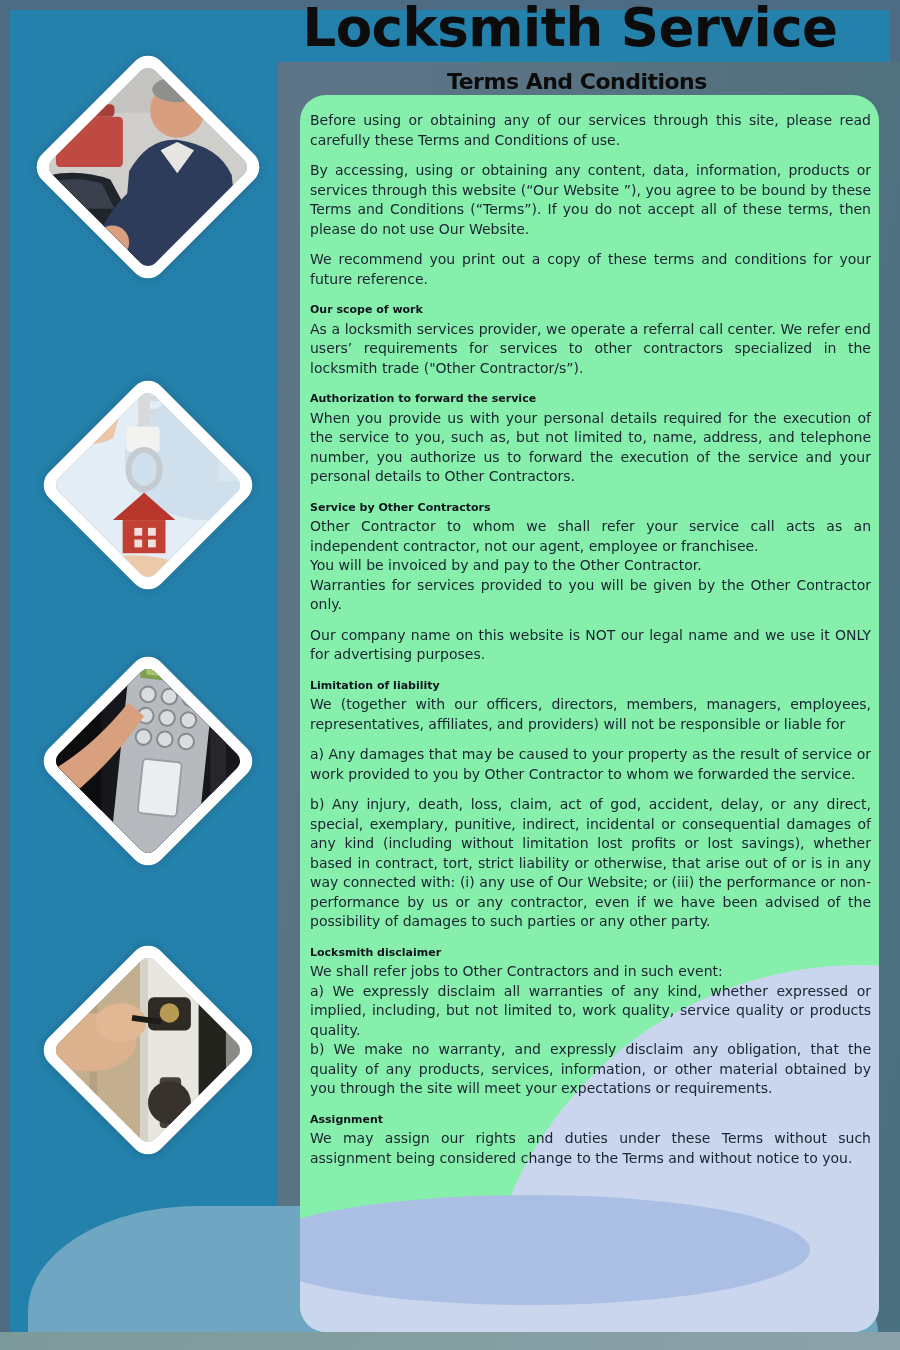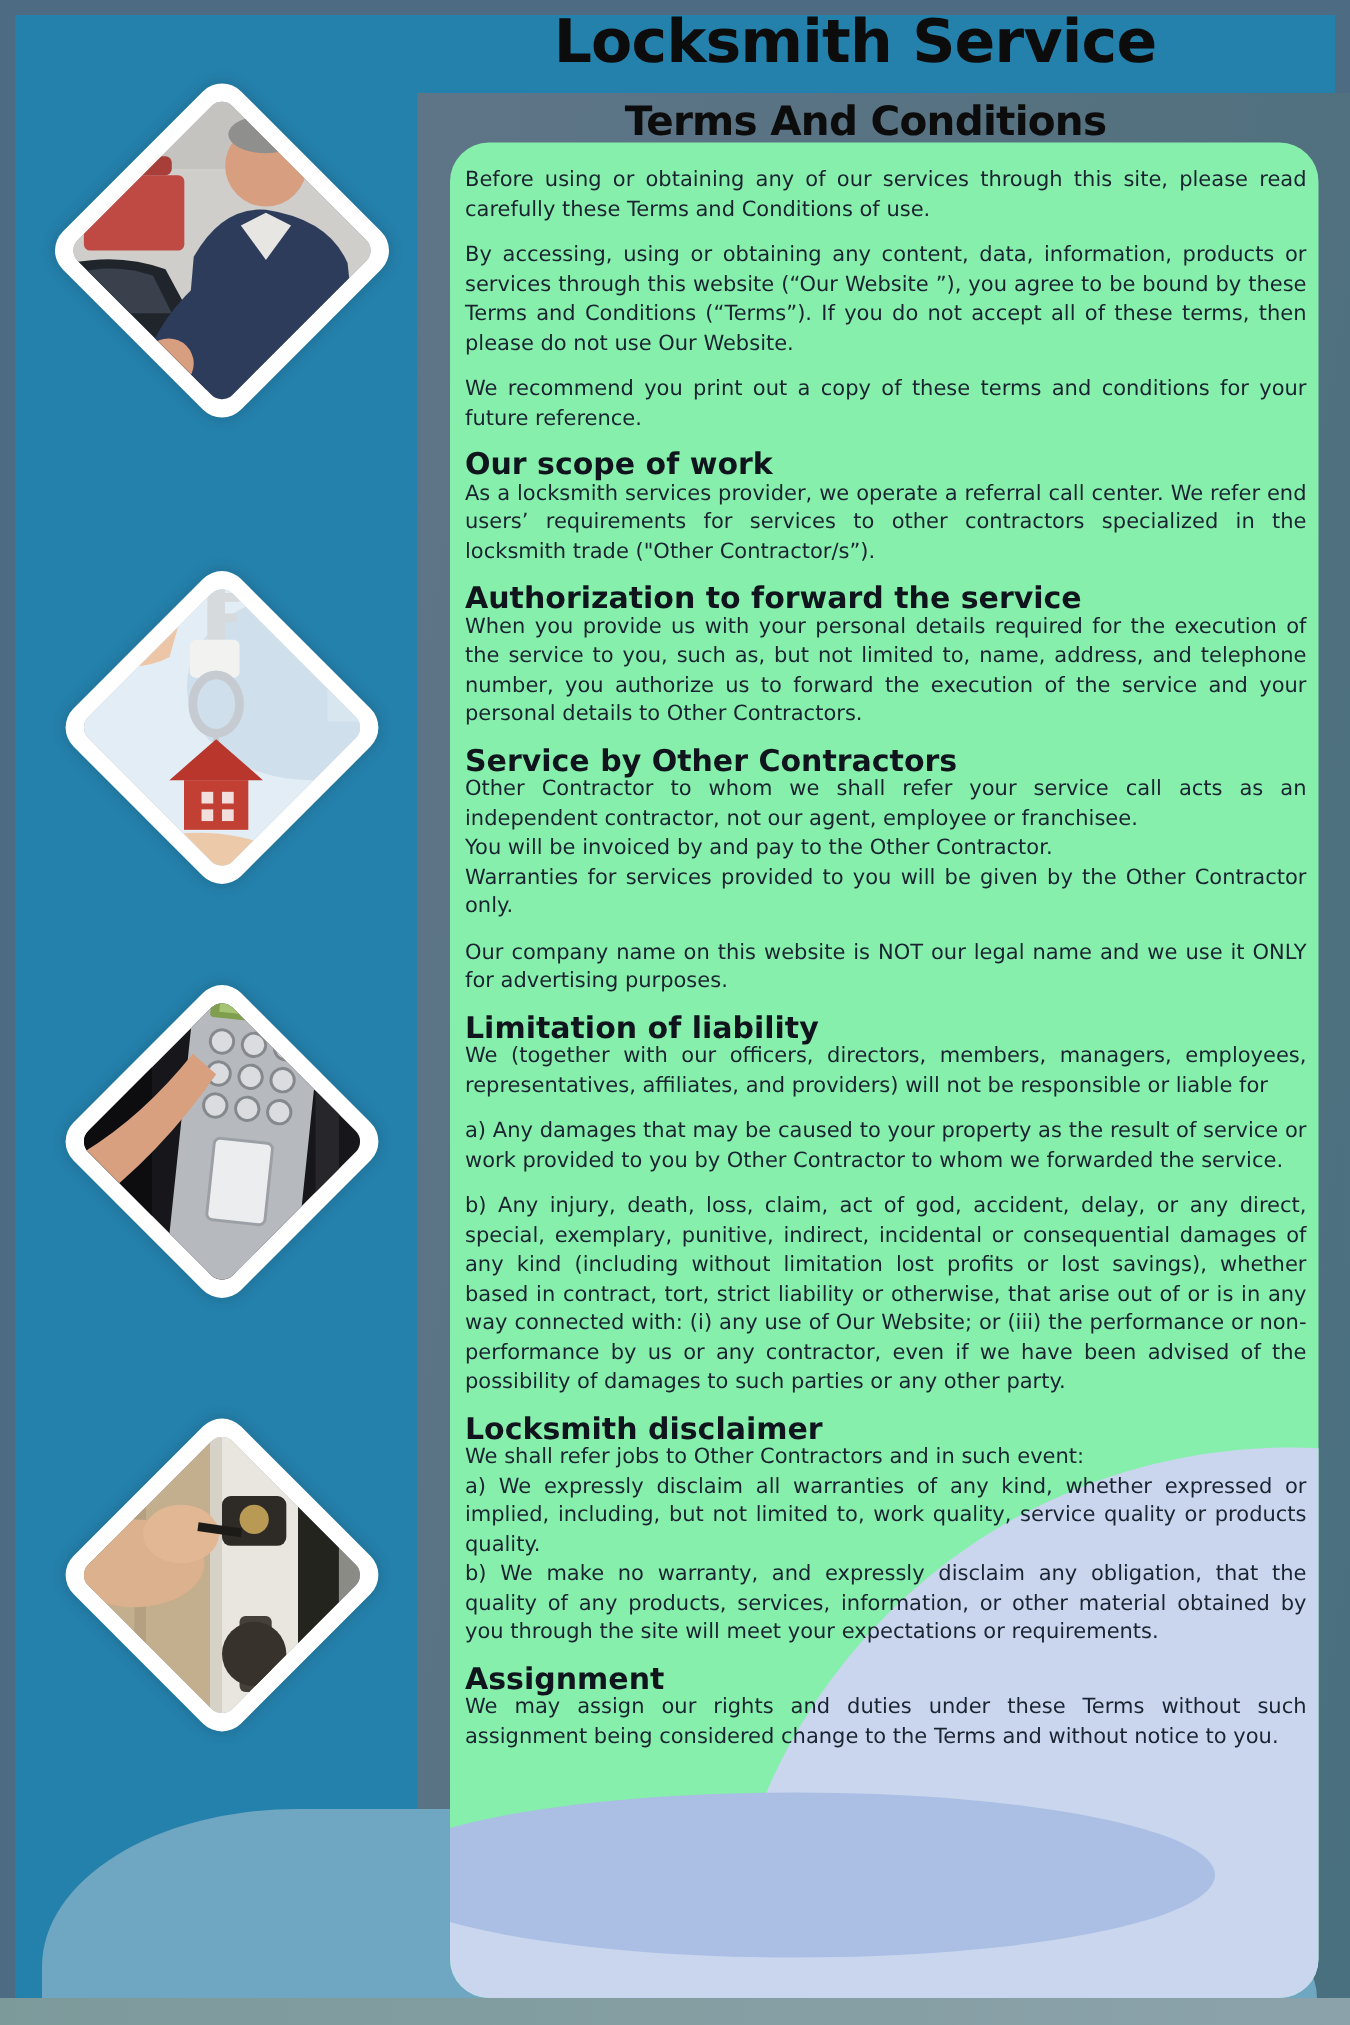--- a/index.html
+++ b/index.html
@@ -10,38 +10,38 @@
   .teal-area{position:absolute;left:10px;top:10px;width:880px;height:1322px;background:#2481ac;}
   .gray-area{position:absolute;left:278px;top:62px;width:622px;height:1270px;
              background:linear-gradient(100deg,#5e7588 0%,#54717f 60%,#49707f 100%);}
   .bottom-band{position:absolute;left:0;top:1332px;width:900px;height:18px;
              background:linear-gradient(to right,#7d9a9b,#8ba2aa);}
   .blob{position:absolute;left:28px;top:1206px;width:850px;height:126px;background:#6fa6c1;
         border-radius:170px 420px 0 0 / 105px 126px 0 0;}
 
   
   .page-title{position:absolute;left:250px;top:4px;width:640px;text-align:center;
-              font-size:40px;line-height:48px;font-weight:800;color:#0c0c0c;letter-spacing:-0.5px;}
+              font-size:53px;line-height:48px;font-weight:800;color:#0c0c0c;letter-spacing:-0.5px;}
   .page-subtitle{position:absolute;left:257px;top:66px;width:640px;text-align:center;
-              font-size:27px;line-height:32px;font-weight:800;color:#0c0c0c;letter-spacing:-0.5px;}
+              font-size:22px;line-height:32px;font-weight:800;color:#0c0c0c;letter-spacing:-0.5px;}
 
   
   .terms{position:absolute;left:300px;top:95px;width:579px;height:1237px;border-radius:26px;
          background:#86efac;overflow:hidden;}
   .swoosh-light{position:absolute;left:180px;top:870px;width:760px;height:760px;border-radius:50%;
          background:#c9d6ee;}
   .swoosh-light2{position:absolute;left:-120px;top:1150px;width:520px;height:320px;border-radius:50%;
          background:#c9d6ee;}
   .ellipse-dark{position:absolute;left:-50px;top:1100px;width:560px;height:110px;border-radius:50%;
          background:#aabfe3;}
   .terms-text{position:absolute;z-index:3;left:10px;top:16px;width:561px;
          color:#1a2330;font-size:14px;line-height:19.5px;}
   .block+.block{margin-top:11px;}
   .ln{margin:0;text-align:justify;}
-  .h{margin:0;font-size:20px;line-height:19.5px;font-weight:bold;color:#10151d;}
+  .h{margin:0;font-size:11px;line-height:19.5px;font-weight:bold;color:#10151d;}
 
   
   .diamond{position:absolute;background:#ffffff;border-radius:18px;transform:rotate(45deg);
            box-shadow:0 0 10px rgba(0,0,0,0.18);}
   .d1{left:64px;top:83px;width:168px;height:168px;}
   .d2{left:69px;top:406px;width:158px;height:158px;}
   .d3{left:69px;top:682px;width:158px;height:158px;}
   .d4{left:69px;top:971px;width:158px;height:158px;}
   .diamond-inner{position:absolute;left:11px;top:11px;right:11px;bottom:11px;
                  border-radius:10px;overflow:hidden;background:#9db2c2;}

